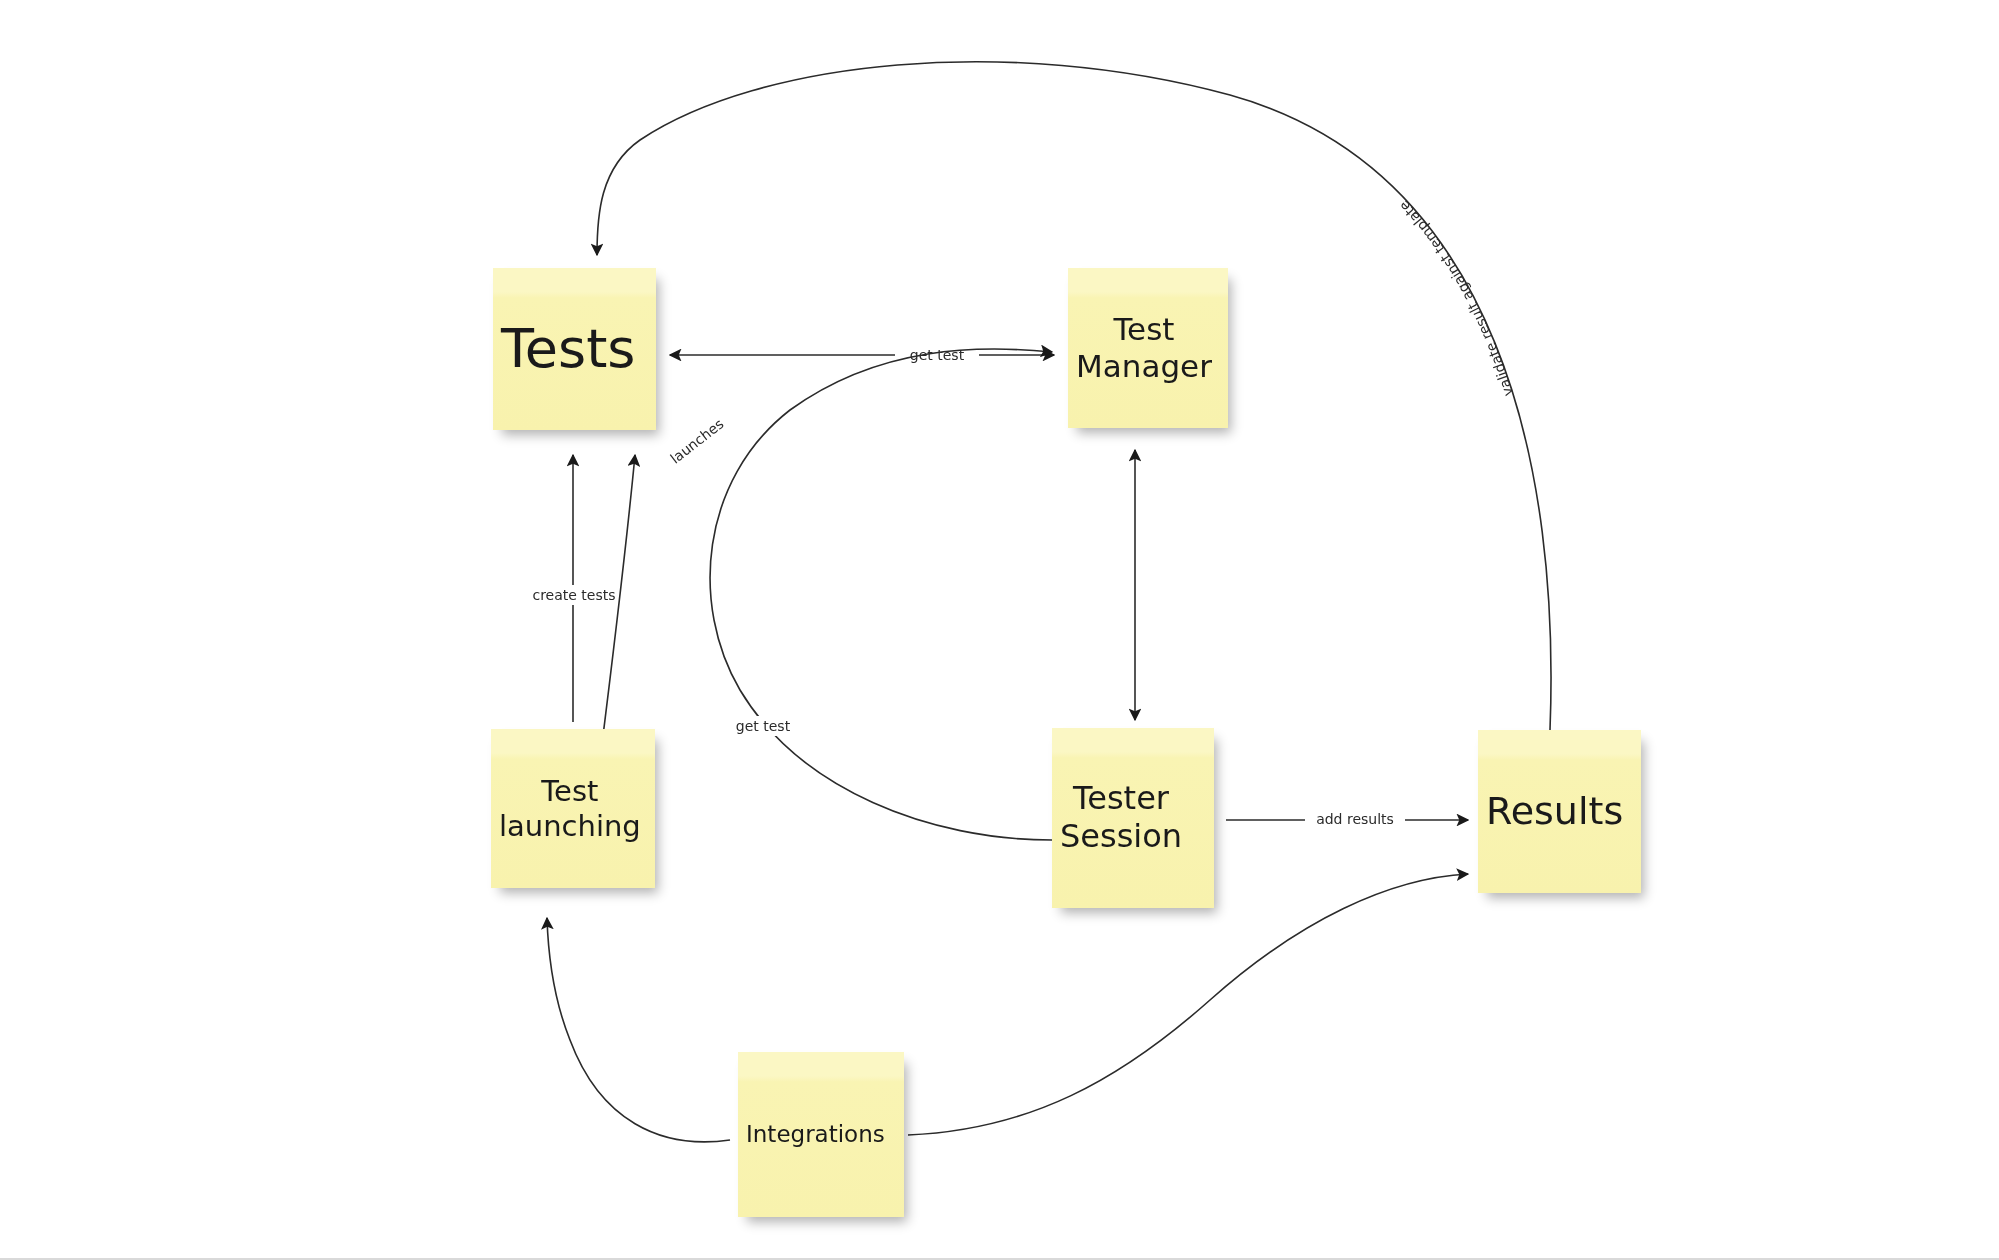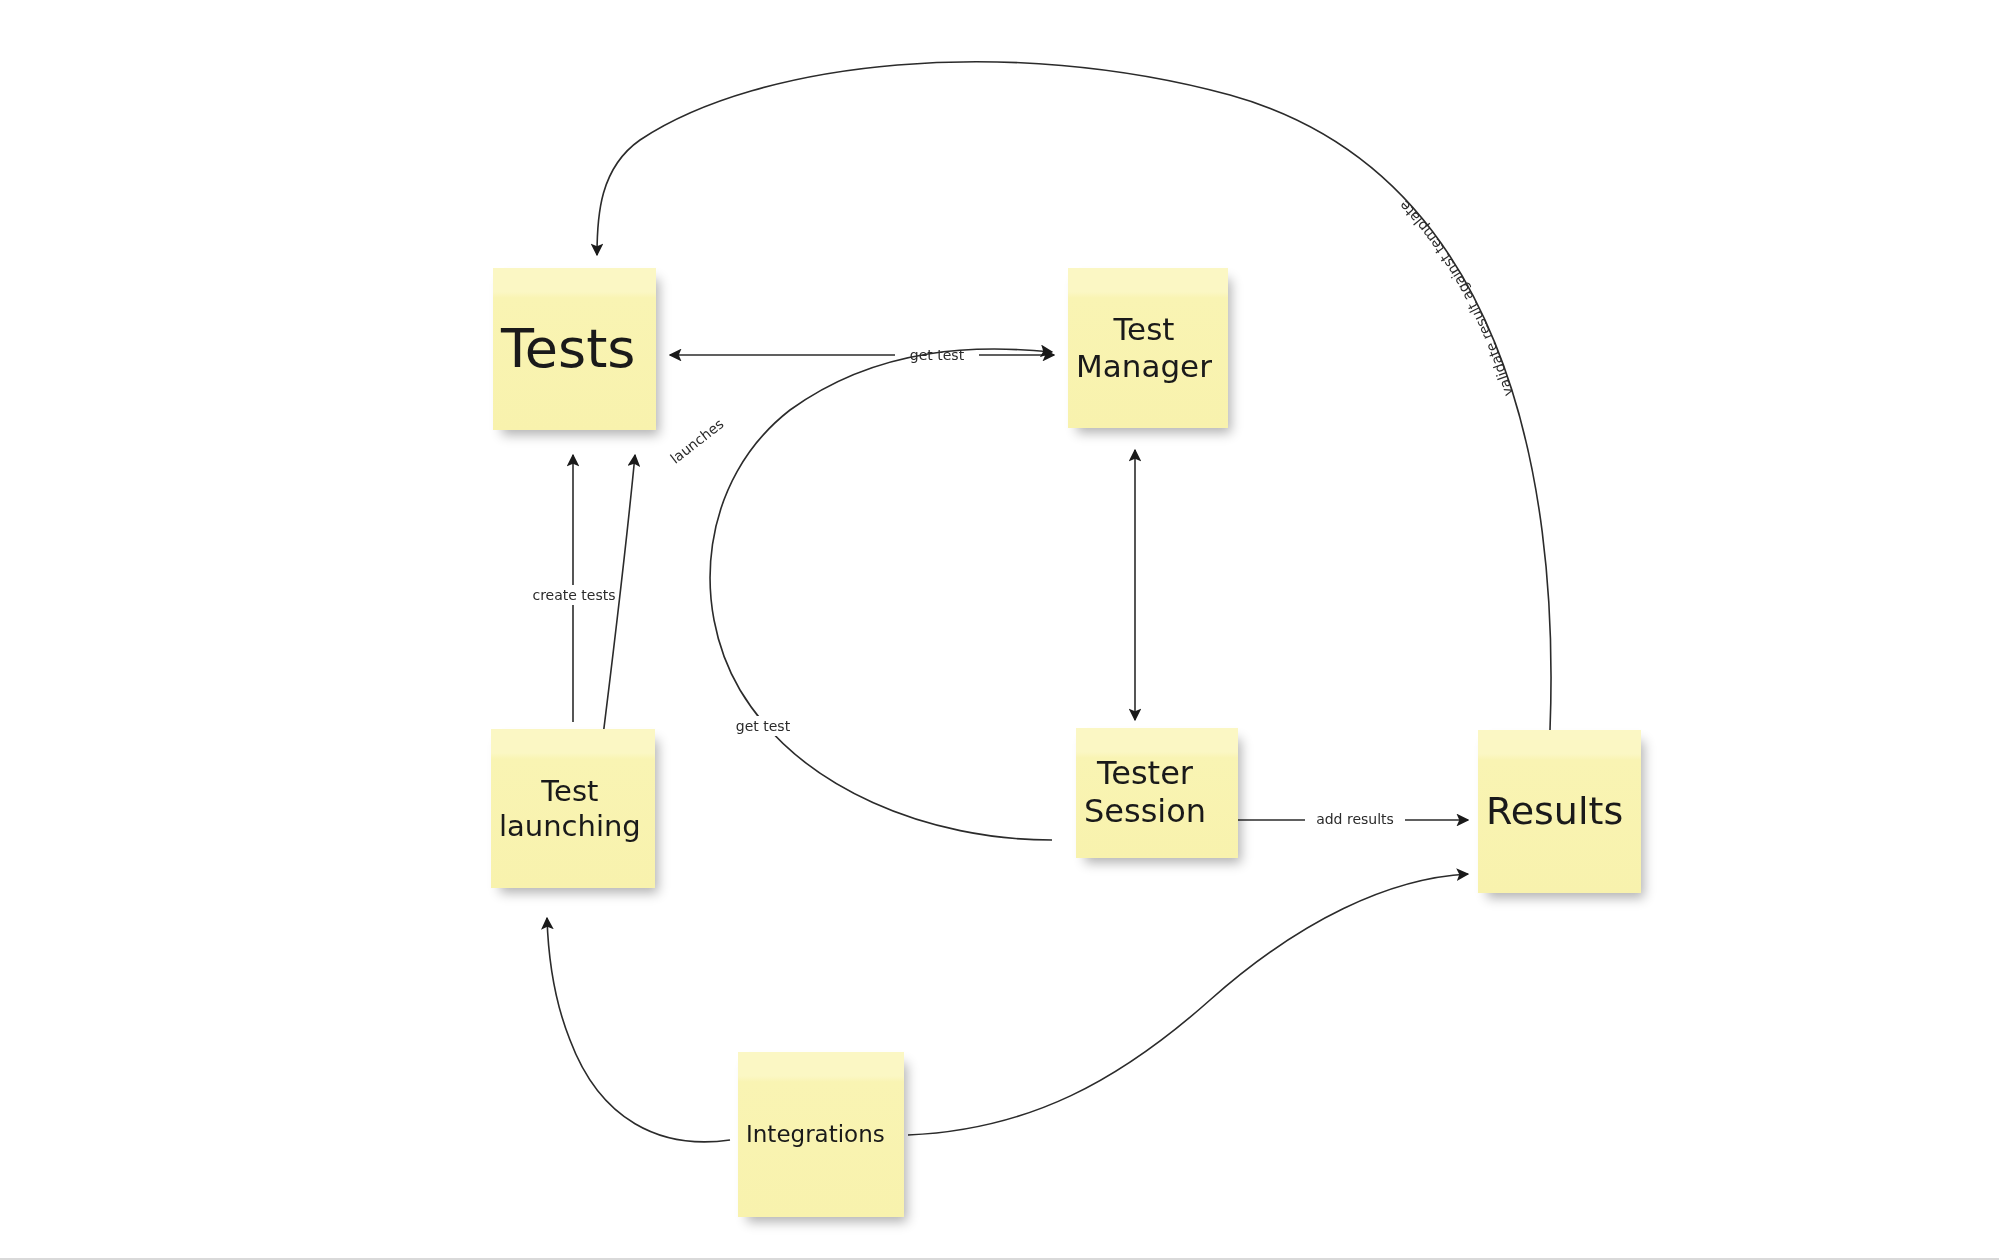--- a/index.html
+++ b/index.html
@@ -134,21 +134,21 @@
   <div class="note" style="left:1068px; top:268px; width:160px; height:160px; font-size:31px;">
     <span class="note-label">Test
 Manager</span>
   </div>
 
   <div class="note" style="left:491px; top:729px; width:164px; height:159px; font-size:29px;">
     <span class="note-label">Test
 launching</span>
   </div>
 
-  <div class="note" style="left:1052px; top:728px; width:162px; height:130px; font-size:32px;margin-left:24px;">
+  <div class="note" style="left:1052px; top:728px; width:162px; height:180px; font-size:32px;">
     <span class="note-label">Tester
 Session</span>
   </div>
 
   <div class="note" style="left:1478px; top:730px; width:163px; height:163px; font-size:38px;">
     <span class="note-label">Results</span>
   </div>
 
   <div class="note" style="left:738px; top:1052px; width:166px; height:165px; font-size:23px;">
     <span class="note-label">Integrations</span>

